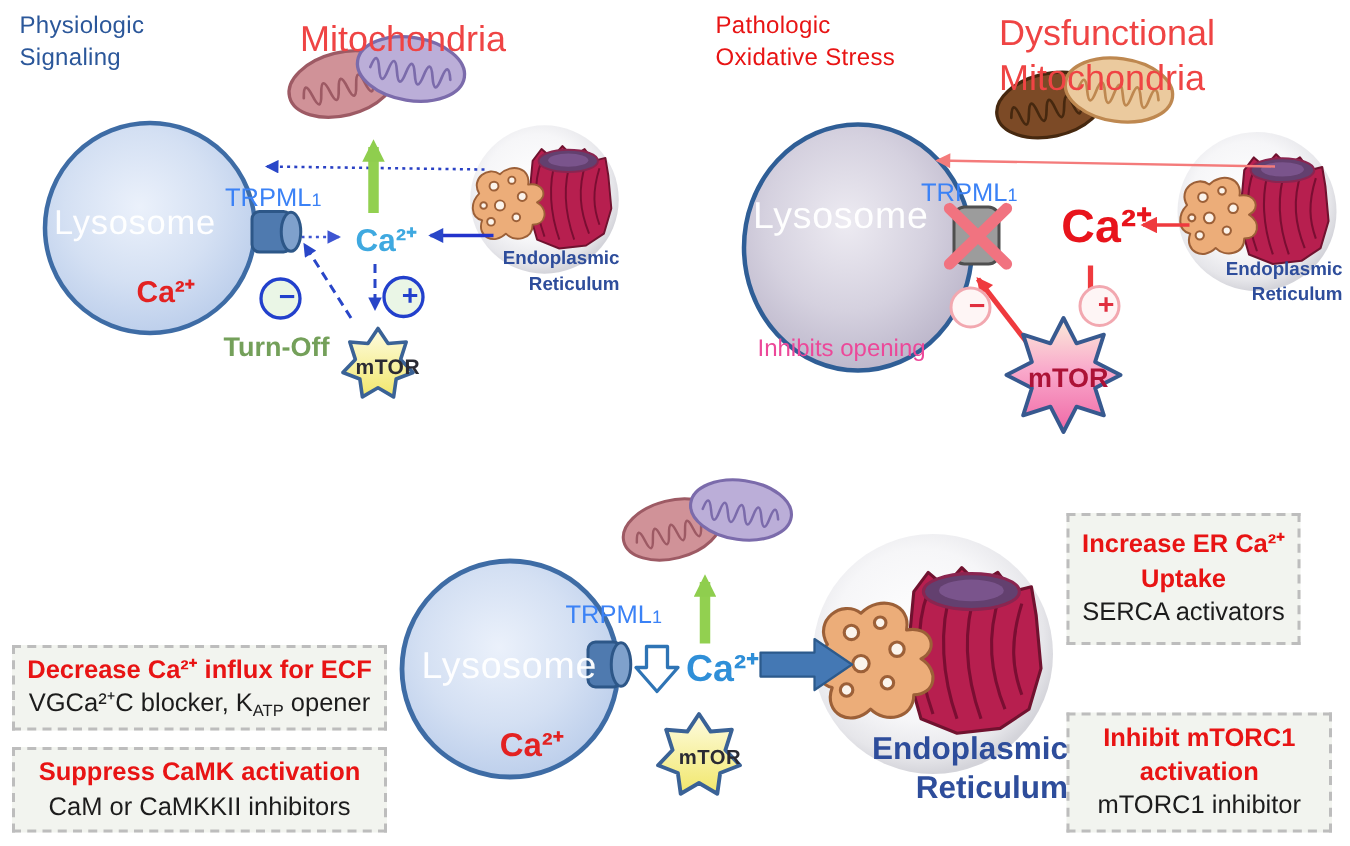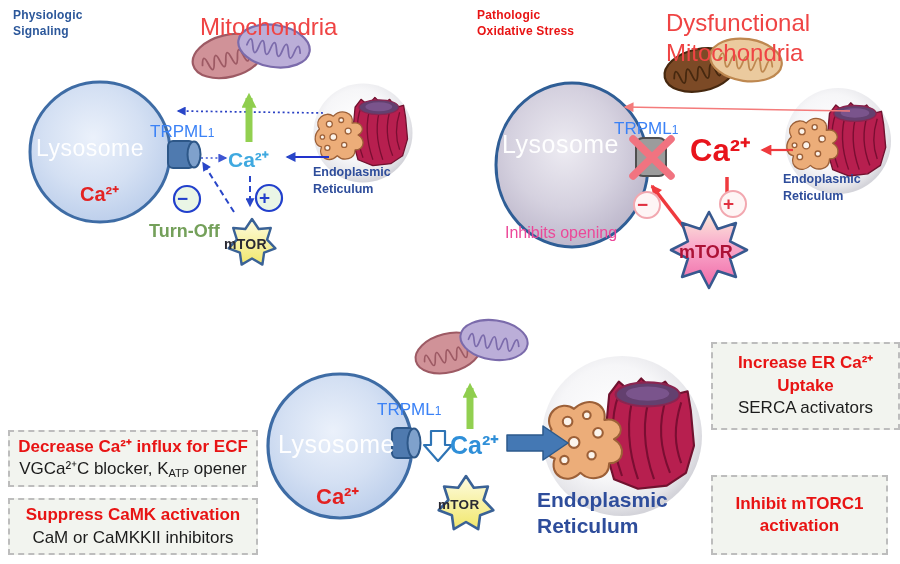--- a/index.html
+++ b/index.html
@@ -1,22 +1,22 @@
 <!DOCTYPE html>
 <html><head>
 <meta charset="utf-8">
 <style>
   *{margin:0;padding:0;box-sizing:border-box}
   html,body{width:900px;height:564px;background:#ffffff;font-family:"Liberation Sans",sans-serif;overflow:hidden}
   #fig{position:relative;width:900px;height:564px;background:#ffffff}
   #gfx{position:absolute;left:0;top:0}
   .abs{position:absolute}
   .pre{white-space:pre-line}
-  .ctr{text-align:left}
-  .title{font-size:12px;font-weight:bold;line-height:1.3;letter-spacing:.2px}
+  .ctr{text-align:right}
+  .title{font-size:16px;font-weight:normal;line-height:1.3;letter-spacing:.2px}
   .t-blue{color:#2B579A}
   .t-red{color:#E81414}
   .blk{color:#ef4444;font-size:24px;line-height:1.25}
   .lyso{color:rgba(255,255,255,.96);letter-spacing:.5px;font-weight:400}
   .ca-red{color:#E32222;font-weight:bold;font-size:20px}
   .ca-cyan{color:#3FA9E0;font-weight:bold;font-size:21px}
   .ca-bigred{color:#E8141C;font-weight:bold;font-size:31px}
   .ca-blue{color:#2F8FD8;font-weight:bold;font-size:25px}
   .erlbl{color:#2E4D9B;font-weight:bold;font-size:12.5px;line-height:1.35}
   .erlbl-big{color:#2E4D9B;font-weight:bold;font-size:21px;line-height:1.25}
@@ -201,28 +201,29 @@
 <div class="abs mtor-pink ctr" style="left:679px;top:242px;width:60px">mTOR</div>
 
 <div class="box" style="left:8px;top:430px;width:250px;height:57px">
   <div class="bt">Decrease Ca²⁺ influx for ECF</div>
   <div class="bs"><span>VGCa²⁺C blocker, K</span><span class="subsc">ATP</span><span> opener</span></div>
 </div>
 <div class="box" style="left:8px;top:498px;width:250px;height:57px">
   <div class="bt">Suppress CaMK activation</div>
   <div class="bs">CaM or CaMKKII inhibitors</div>
 </div>
-<div class="box" style="left:711px;top:342px;width:189px;height:88px">
+<div class="box" style="left:711px;top:342px;width:156px;height:88px">
   <div class="bt pre">Increase ER Ca²⁺
 Uptake</div>
   <div class="bs">SERCA activators</div>
 </div>
 <div class="box" style="left:711px;top:475px;width:177px;height:80px">
   <div class="bt pre">Inhibit mTORC1
 activation</div>
+  <div class="bs">mTORC1 inhibitor</div>
 </div>
 
 <div class="abs lyso ctr" style="left:278px;top:430px;width:120px;font-size:25px">Lysosome</div>
 <div class="abs ca-red ctr" style="left:316px;top:480px;width:60px;font-size:22px">Ca²⁺</div>
 <div class="abs trpml" style="left:377px;top:400px"><span>TRPML</span><span class="s1">1</span></div>
 <div class="abs ca-blue ctr" style="left:450px;top:427px;width:56px">Ca²⁺</div>
 <div class="abs mtor ctr" style="left:438px;top:497px;width:56px;font-size:13.5px">mTOR</div>
 <div class="abs erlbl-big pre ctr" style="left:537px;top:487px;width:175px">Endoplasmic
 Reticulum</div>
 

